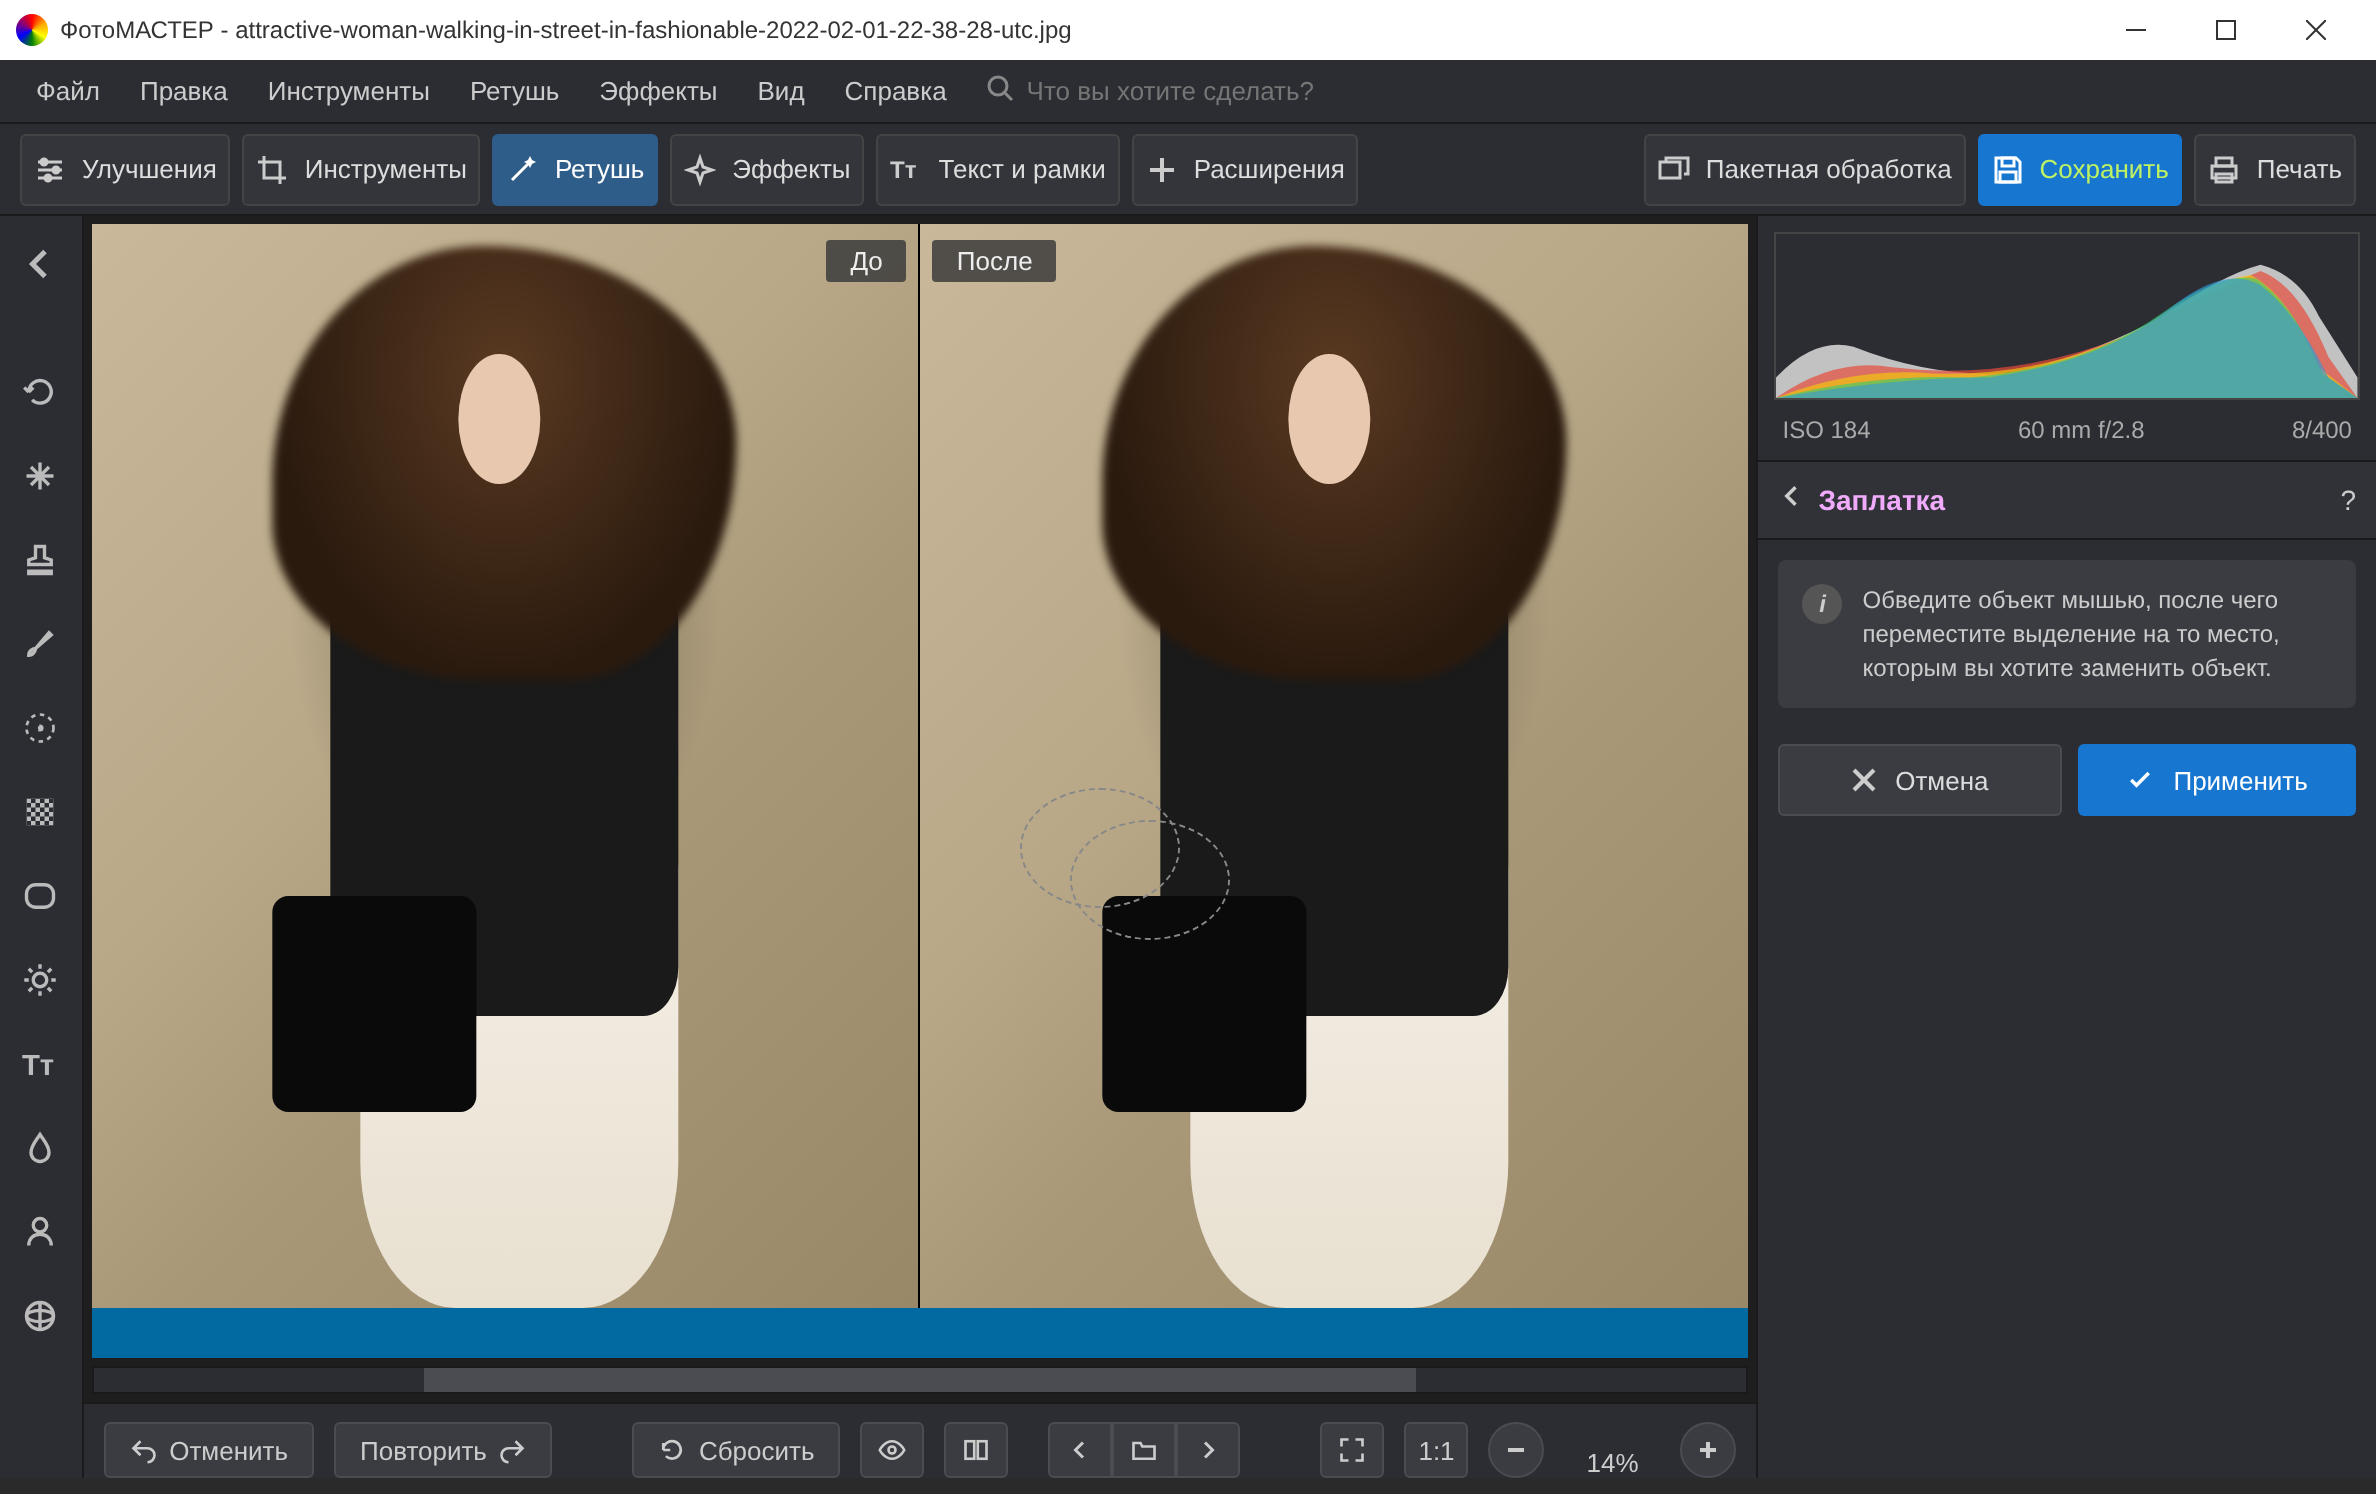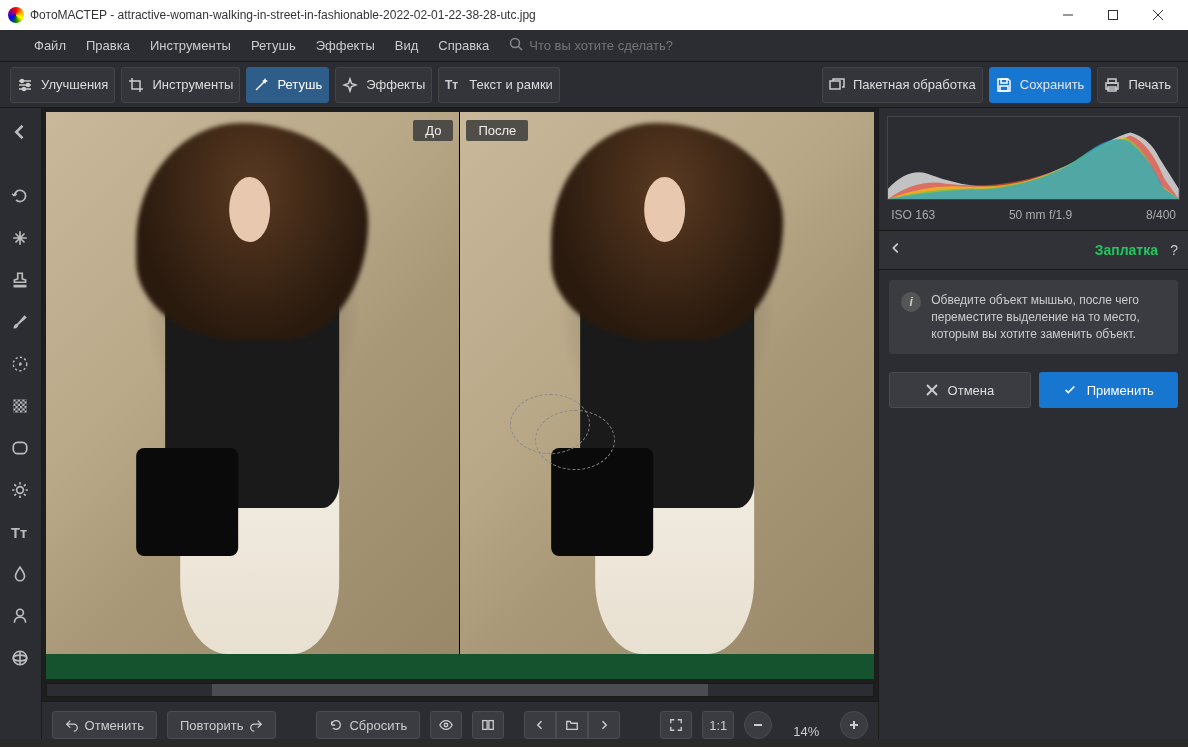--- a/index.html
+++ b/index.html
@@ -4,39 +4,39 @@
 <style>
 * { margin:0; padding:0; box-sizing:border-box; font-family:"Segoe UI",Arial,sans-serif; -webkit-user-select:none; }
 body { background:#2a2a2a; width:1188px; height:747px; overflow:hidden; color:#ccc; font-size:13px; }
 
 .titlebar { height:30px; background:#fff; display:flex; align-items:center; padding:0 8px; color:#333; }
 .titlebar .logo { width:16px; height:16px; border-radius:50%; background:conic-gradient(red,orange,yellow,green,blue,purple,red); margin-right:6px; }
 .titlebar .title-text { font-size:12px; }
 .titlebar .win-controls { margin-left:auto; display:flex; gap:0; }
 .titlebar .win-btn { width:45px; height:30px; display:flex; align-items:center; justify-content:center; color:#333; }
 
-.menubar { height:32px; background:#2b2d33; display:flex; align-items:center; padding:0 24px; gap:0; border-bottom:1px solid #1a1a1a; }
+.menubar { height:32px; background:#2b2d33; display:flex; align-items:center; padding:0 8px; gap:0; border-bottom:1px solid #1a1a1a; }
 .menu-item { padding:4px 10px; color:#ccc; font-size:13px; }
 .search-wrap { margin-left:10px; display:flex; align-items:center; gap:6px; color:#777;}
 .search-input { background:transparent; border:none; color:#ccc; font-size:13px; width:200px; outline:none;}
 
 .toolbar { height:46px; background:#2b2d33; display:flex; align-items:center; padding:6px 10px; gap:6px; border-bottom:1px solid #1a1a1a;}
 .tool-btn { height:36px; display:flex; align-items:center; gap:8px; padding:0 6px; border:1px solid #444; background:#33353b; border-radius:3px; color:#ddd; font-size:13px;}
 .tool-btn.active { background:#2f5d8a; border-color:#2f5d8a; color:#fff;}
-.tool-btn.blue { background:#1676d0; border-color:#1676d0; color:#e5e5e5;}
+.tool-btn.blue { background:#1676d0; border-color:#1676d0; color:#bef264;}
 .toolbar .spacer { flex:1; }
 .tool-icon { width:16px; height:16px; display:inline-flex; align-items:center; justify-content:center; color:#ccc; }
 .tool-btn.active .tool-icon, .tool-btn.blue .tool-icon { color:#fff; }
 
 .workspace { display:flex; height:631px; }
 .left-tools { width:44px; background:#2b2d33; display:flex; flex-direction:column; align-items:center; padding-top:10px; gap:14px; border-right:1px solid #1a1a1a;}
 .lt-btn { width:28px; height:28px; display:flex; align-items:center; justify-content:center; color:#bbb;}
 
 .canvas-area { flex:1; background:#1e1e1e; position:relative; display:flex; flex-direction:column;}
-.canvas-viewport { flex:1; position:relative; overflow:hidden; background:#14532d; margin:4px 4px 0 4px;padding-left:19px;}
+.canvas-viewport { flex:1; position:relative; overflow:hidden; background:#0369a1; margin:4px 4px 0 4px;padding-left:19px;}
 .split-view { position:absolute; left:0; right:0; top:0; height:542px; display:flex;}
 .pane { flex:1; position:relative; overflow:hidden; }
 .pane-img { width:100%; height:100%; background:linear-gradient(135deg,#c9b89a 0%, #b8a888 40%, #a89878 60%, #998868 100%); position:relative;}
 .pane-img::before { content:''; position:absolute; inset:0; background: radial-gradient(ellipse 180px 260px at 50% 35%, rgba(40,30,20,0.5), transparent 60%);}
 .figure { position:absolute; left:50%; transform:translateX(-50%); top:0; width:70%; height:100%; }
 .hair { position:absolute; top:2%; left:10%; width:80%; height:40%; background:radial-gradient(ellipse at 50% 30%, #5a3a22, #2a1a0e 70%); border-radius:50% 60% 40% 50% / 60% 50% 60% 40%; filter:blur(2px);}
 .face { position:absolute; top:12%; left:42%; width:14%; height:12%; background:#e8c9b0; border-radius:50%;}
 .jacket { position:absolute; top:28%; left:20%; width:60%; height:45%; background:#1a1a1a; border-radius:20% 20% 10% 10%;}
 .skirt { position:absolute; top:55%; left:25%; width:55%; height:45%; background:linear-gradient(#f5f0e8,#e8e0d0); border-radius:10% 10% 30% 30%;}
 .bag { position:absolute; top:62%; left:10%; width:35%; height:20%; background:#0a0a0a; border-radius:8px;}
@@ -48,21 +48,21 @@
 .divider { width:1px; background:#000;}
 .hscroll { height:14px; background:#2b2d33; margin:4px; border:1px solid #1a1a1a; position:relative;}
 .hscroll .thumb { position:absolute; left:20%; width:60%; top:0; bottom:0; background:#4a4c52;}
 
 .right-panel { width:328px; background:#2b2d33; border-left:1px solid #1a1a1a; display:flex; flex-direction:column;}
 .histogram { margin:8px; border:1px solid #444; position:relative; height:84px;}
 .histogram svg { width:100%; height:100%; display:block;}
 .meta-row { display:flex; justify-content:space-between; padding:0 12px 8px; color:#aaa; font-size:12px;}
 .panel-header { height:40px; display:flex; align-items:center; padding:0 10px; border-top:1px solid #1a1a1a; border-bottom:1px solid #1a1a1a; background:#303238;}
 .panel-header .back { width:20px; color:#ccc; font-size:16px;}
-.panel-header .ptitle { flex:1; text-align:right; font-weight:600; color:#22c55e; font-size:14px;}
+.panel-header .ptitle { flex:1; text-align:left; font-weight:600; color:#f0abfc; font-size:14px;}
 .panel-header .help { width:20px; text-align:right; color:#ccc; font-size:14px;}
 .info-box { margin:10px; padding:12px; background:#3a3c42; border-radius:4px; display:flex; gap:10px; align-items:flex-start; font-size:12px; color:#ccc; line-height:1.4;}
 .info-box .info-icon { width:20px; height:20px; flex-shrink:0; border-radius:50%; background:#555; color:#ccc; display:flex; align-items:center; justify-content:center; font-style:italic; font-weight:bold;}
 .reset-link { text-align:center; padding:10px; color:#9db8d8; text-decoration:underline; font-size:13px;}
 .action-row { display:flex; gap:8px; padding:8px 10px;}
 .action-btn { flex:1; height:36px; display:flex; align-items:center; justify-content:center; gap:10px; border-radius:3px; font-size:13px;}
 .action-btn.primary { background:#1676d0; color:#fff;}
 .action-btn.secondary { background:#3a3c42; color:#ddd; border:1px solid #4a4c52;}
 
 .bottombar { height:38px; background:#2b2d33; border-top:1px solid #1a1a1a; display:flex; align-items:flex-end; padding:0 10px; gap:10px;}
@@ -160,20 +160,29 @@
       </span>
       <span>Эффекты</span>
     </div>
   <div class="tool-btn">
       <span class="tool-icon">
         <svg width="16" height="16" viewBox="0 0 16 16" fill="currentColor">
           <text x="0" y="12" font-size="12" font-weight="bold">Tᴛ</text>
         </svg>
       </span>
       <span>Текст и рамки</span>
+    </div>
+  <div class="tool-btn">
+      <span class="tool-icon">
+        <svg width="16" height="16" viewBox="0 0 16 16" stroke="currentColor" stroke-width="2">
+          <line x1="8" y1="2" x2="8" y2="14"></line>
+          <line x1="2" y1="8" x2="14" y2="8"></line>
+        </svg>
+      </span>
+      <span>Расширения</span>
     </div>
   <div class="spacer"></div>
   <div class="tool-btn">
       <span class="tool-icon">
         <svg width="16" height="16" viewBox="0 0 16 16" stroke="currentColor" fill="none" stroke-width="1.5">
           <rect x="1" y="4" width="10" height="8"></rect>
           <path d="M4 4V2h11v8h-2"></path>
         </svg>
       </span>
       <span>Пакетная обработка</span>
@@ -396,22 +405,22 @@
     <div class="histogram">
       <svg viewBox="0 0 300 80" preserveAspectRatio="none">
         <path d="M0 80 L0 70 Q20 50 40 55 Q80 70 120 68 Q160 60 200 40 Q230 20 250 15 Q270 20 280 40 L300 70 L300 80 Z" fill="#ddd" opacity="0.85"></path>
         <path d="M0 80 Q30 60 60 65 Q120 72 180 50 Q220 30 250 18 Q270 25 285 60 L300 80 Z" fill="#e74c3c" opacity="0.7"></path>
         <path d="M0 80 Q40 65 80 68 Q140 70 190 45 Q225 22 245 20 Q265 30 280 65 L300 80 Z" fill="#f1c40f" opacity="0.7"></path>
         <path d="M0 80 Q50 68 100 70 Q160 65 200 38 Q230 18 248 22 Q268 35 282 68 L300 80 Z" fill="#2ecc71" opacity="0.6"></path>
         <path d="M0 80 Q60 70 110 70 Q170 62 205 35 Q232 15 250 25 Q270 40 285 70 L300 80 Z" fill="#3498db" opacity="0.6"></path>
       </svg>
     </div>
     <div class="meta-row">
-      <span>ISO 163</span>
-      <span>50 mm f/1.9</span>
+      <span>ISO 184</span>
+      <span>60 mm f/2.8</span>
       <span>8/400</span>
     </div>
     <div class="panel-header">
       <div class="back"><svg width="14" height="14" viewBox="0 0 16 16" stroke="currentColor" fill="none" stroke-width="2">
             <path d="M10 3L5 8l5 5"></path>
           </svg></div>
       <div class="ptitle">Заплатка</div>
       <div class="help">?</div>
     </div>
     <div class="info-box">

